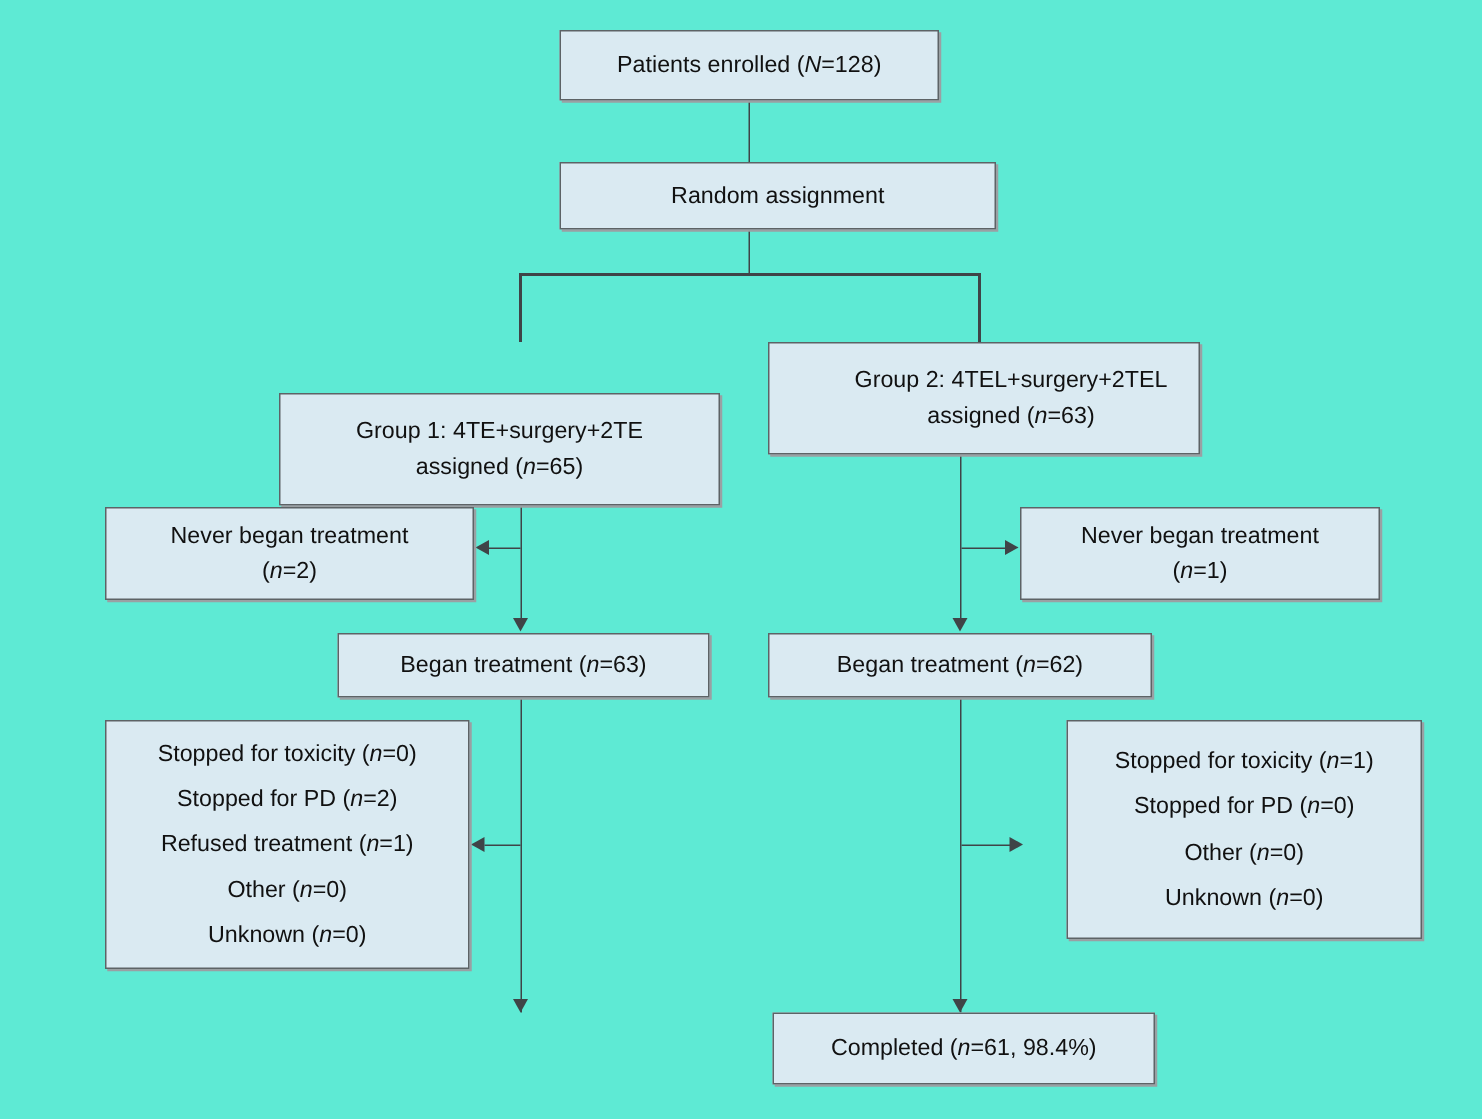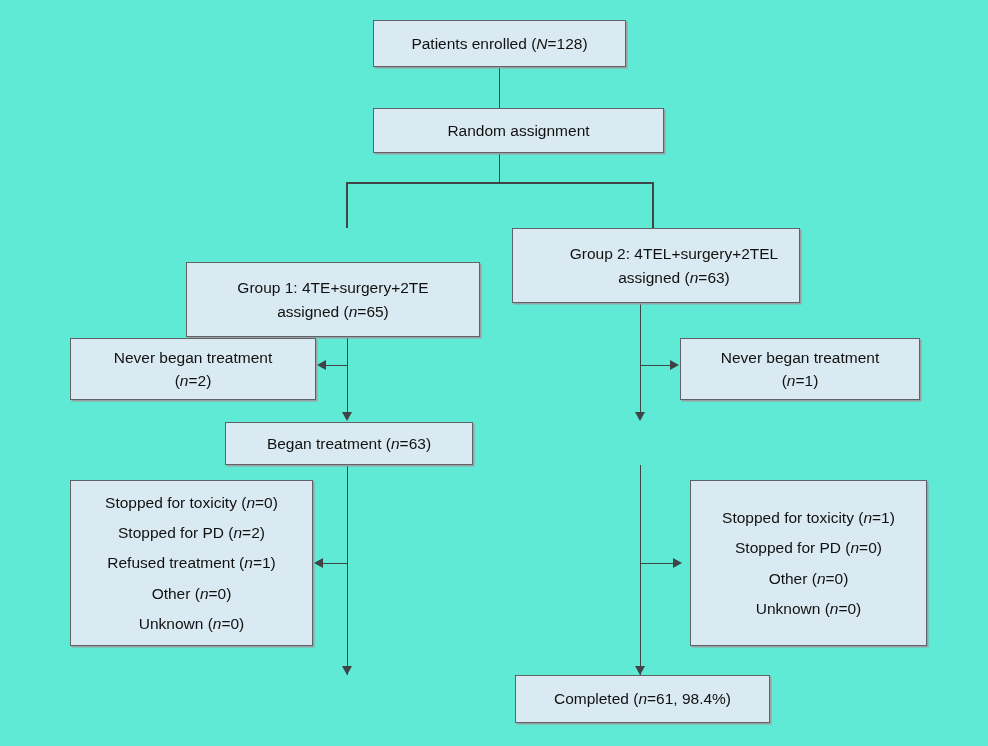--- a/index.html
+++ b/index.html
@@ -131,30 +131,33 @@
 
   <div class="node" style="left:680px; top:338px; width:240px; height:62px;">
     <span class="line">Never began treatment</span>
     <span class="line">(<span class="ital">n</span>=1)</span>
   </div>
 
   <div class="node" style="left:225px; top:422px; width:248px; height:43px;">
     <span class="line">Began treatment (<span class="ital">n</span>=63)</span>
   </div>
 
+  <div class="node" style="left:512px; top:422px; width:256px; height:43px;">
+    <span class="line">Began treatment (<span class="ital">n</span>=62)</span>
+  </div>
 
   <div class="node spaced" style="left:70px; top:480px; width:243px; height:166px;">
     <span class="line">Stopped for toxicity (<span class="ital">n</span>=0)</span>
     <span class="line">Stopped for PD (<span class="ital">n</span>=2)</span>
     <span class="line">Refused treatment (<span class="ital">n</span>=1)</span>
     <span class="line">Other (<span class="ital">n</span>=0)</span>
     <span class="line">Unknown (<span class="ital">n</span>=0)</span>
   </div>
 
-  <div class="node spaced" style="left:690px; top:480px; width:237px; height:166px;">
+  <div class="node spaced" style="left:711px; top:480px; width:237px; height:146px;">
     <span class="line">Stopped for toxicity (<span class="ital">n</span>=1)</span>
     <span class="line">Stopped for PD (<span class="ital">n</span>=0)</span>
     <span class="line">Other (<span class="ital">n</span>=0)</span>
     <span class="line">Unknown (<span class="ital">n</span>=0)</span>
   </div>
 
 
   <div class="node" style="left:515px; top:675px; width:255px; height:48px;">
     <span class="line">Completed (<span class="ital">n</span>=61, 98.4%)</span>
   </div>

